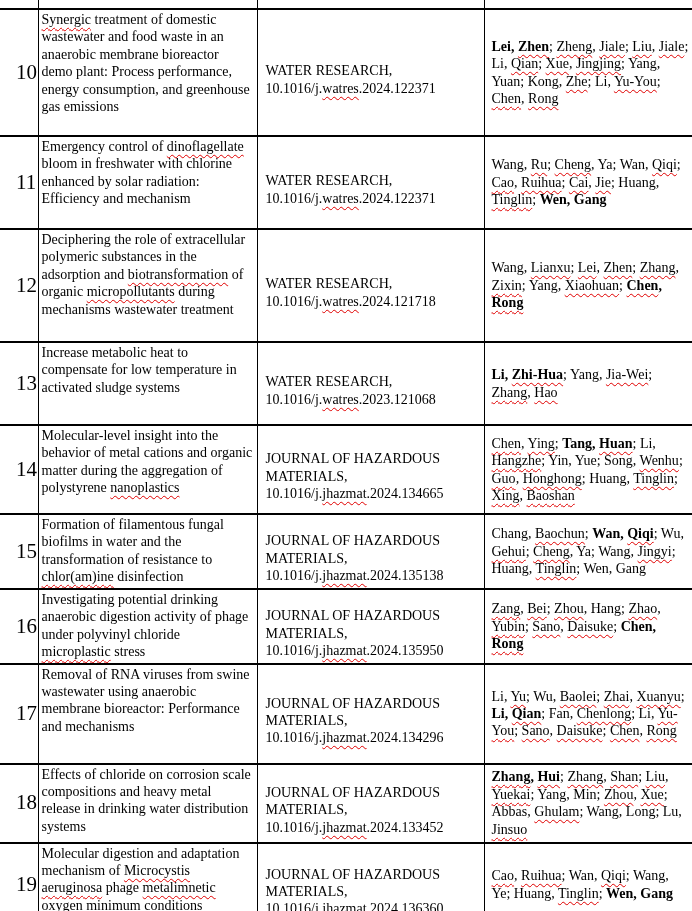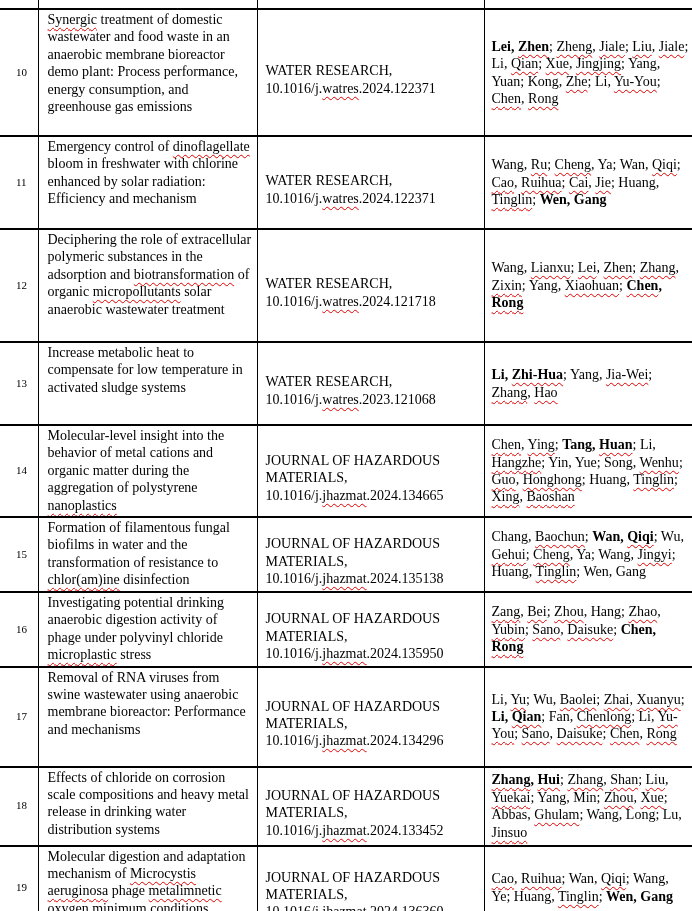--- a/index.html
+++ b/index.html
@@ -5,22 +5,22 @@
   html,body{margin:0;padding:0;background:#ffffff;}
   body{width:692px;font-family:"Liberation Serif","DejaVu Serif",serif;color:#000;}
   table{width:692px;border-collapse:collapse;table-layout:fixed;}
   td{border-left:1.5px solid #000;border-right:1.5px solid #000;
      border-top:2px solid #000;border-bottom:2px solid #000;
      font-size:14px;line-height:17.4px;overflow:hidden;}
   td:first-child{border-left:none;}
   td:last-child{border-right:none;}
   tr.sliver td{border-top:none;height:8px;padding:0;}
   tr.lastrow td{border-bottom:2.5px solid #000;}
-  td.num{ text-align:center;vertical-align:middle;font-size:11px;padding:0 16px;}
-  td.titlecell{vertical-align:top;padding:1px 4px 2px 9px;}
+  td.num{ text-align:center;vertical-align:middle;font-size:21px;padding:0 16px;}
+  td.titlecell{vertical-align:top;padding:1px 4px 2px 3px;}
   td.journalcell{vertical-align:middle;padding:16px 6px 2px 8px;font-family:Liberation Serif, serif;}
   td.authorscell{vertical-align:middle;padding:2px 3px 2px 7px;}
   .b{font-weight:bold;}
   .sq{text-decoration-line:underline;text-decoration-style:wavy;
       text-decoration-color:#e00000;text-decoration-thickness:1px;
       text-underline-offset:2.5px;text-decoration-skip-ink:none;}
 </style>
 </head>
 <body>
 
@@ -46,21 +46,21 @@
           <td class="authorscell"><span class="b"><span>Lei, </span><span class="sq">Zhen</span></span>; <span><span class="sq">Zheng</span><span>, </span><span class="sq">Jiale</span></span>; <span><span class="sq">Liu</span><span>, </span><span class="sq">Jiale</span></span>; <span><span>Li, </span><span class="sq">Qian</span></span>; <span><span class="sq">Xue</span><span>, </span><span class="sq">Jingjing</span></span>; <span><span>Yang, Yuan</span></span>; <span><span>Kong, </span><span class="sq">Zhe</span></span>; <span><span>Li, </span><span class="sq">Yu-You</span></span>; <span><span class="sq">Chen</span><span>, </span><span class="sq">Rong</span></span></td>
         </tr>
         <tr>
           <td class="num" style="height: 91px;">11</td>
           <td class="titlecell"><span><span>Emergency control of </span><span class="sq">dinoflagellate</span><span> bloom in freshwater with chlorine enhanced by solar radiation: Efficiency and mechanism</span></span></td>
           <td class="journalcell"><span>WATER RESEARCH, </span><span><span>10.1016/j.</span><span class="sq">watres</span><span>.2024.122371</span></span></td>
           <td class="authorscell"><span><span>Wang, </span><span class="sq">Ru</span></span>; <span><span class="sq">Cheng</span><span>, Ya</span></span>; <span><span>Wan, </span><span class="sq">Qiqi</span></span>; <span><span class="sq">Cao</span><span>, </span><span class="sq">Ruihua</span></span>; <span><span class="sq">Cai</span><span>, </span><span class="sq">Jie</span></span>; <span><span>Huang, </span><span class="sq">Tinglin</span></span>; <span class="b"><span>Wen, Gang</span></span></td>
         </tr>
         <tr>
           <td class="num" style="height: 111px;">12</td>
-          <td class="titlecell"><span><span>Deciphering the role of extracellular polymeric substances in the adsorption and </span><span class="sq">biotransformation</span><span> of organic </span><span class="sq">micropollutants</span><span> solar anaerobic wastewater treatment</span></span></td>
+          <td class="titlecell"><span><span>Deciphering the role of extracellular polymeric substances in the adsorption and </span><span class="sq">biotransformation</span><span> of organic </span><span class="sq">micropollutants</span><span> during mechanisms wastewater treatment</span></span></td>
           <td class="journalcell"><span>WATER RESEARCH, </span><span><span>10.1016/j.</span><span class="sq">watres</span><span>.2024.121718</span></span></td>
           <td class="authorscell"><span><span>Wang, </span><span class="sq">Lianxu</span></span>; <span><span class="sq">Lei</span><span>, </span><span class="sq">Zhen</span></span>; <span><span class="sq">Zhang</span><span>, </span><span class="sq">Zixin</span></span>; <span><span>Yang, </span><span class="sq">Xiaohuan</span></span>; <span class="b"><span class="sq">Chen</span><span>, </span><span class="sq">Rong</span></span></td>
         </tr>
         <tr>
           <td class="num" style="height: 81px;">13</td>
           <td class="titlecell"><span><span>Increase metabolic heat to compensate for low temperature in activated sludge systems</span></span></td>
           <td class="journalcell"><span>WATER RESEARCH, </span><span><span>10.1016/j.</span><span class="sq">watres</span><span>.2023.121068</span></span></td>
           <td class="authorscell"><span class="b"><span>Li, </span><span class="sq">Zhi-Hua</span></span>; <span><span>Yang, </span><span class="sq">Jia-Wei</span></span>; <span><span class="sq">Zhang</span><span>, </span><span class="sq">Hao</span></span></td>
         </tr>
         <tr>

